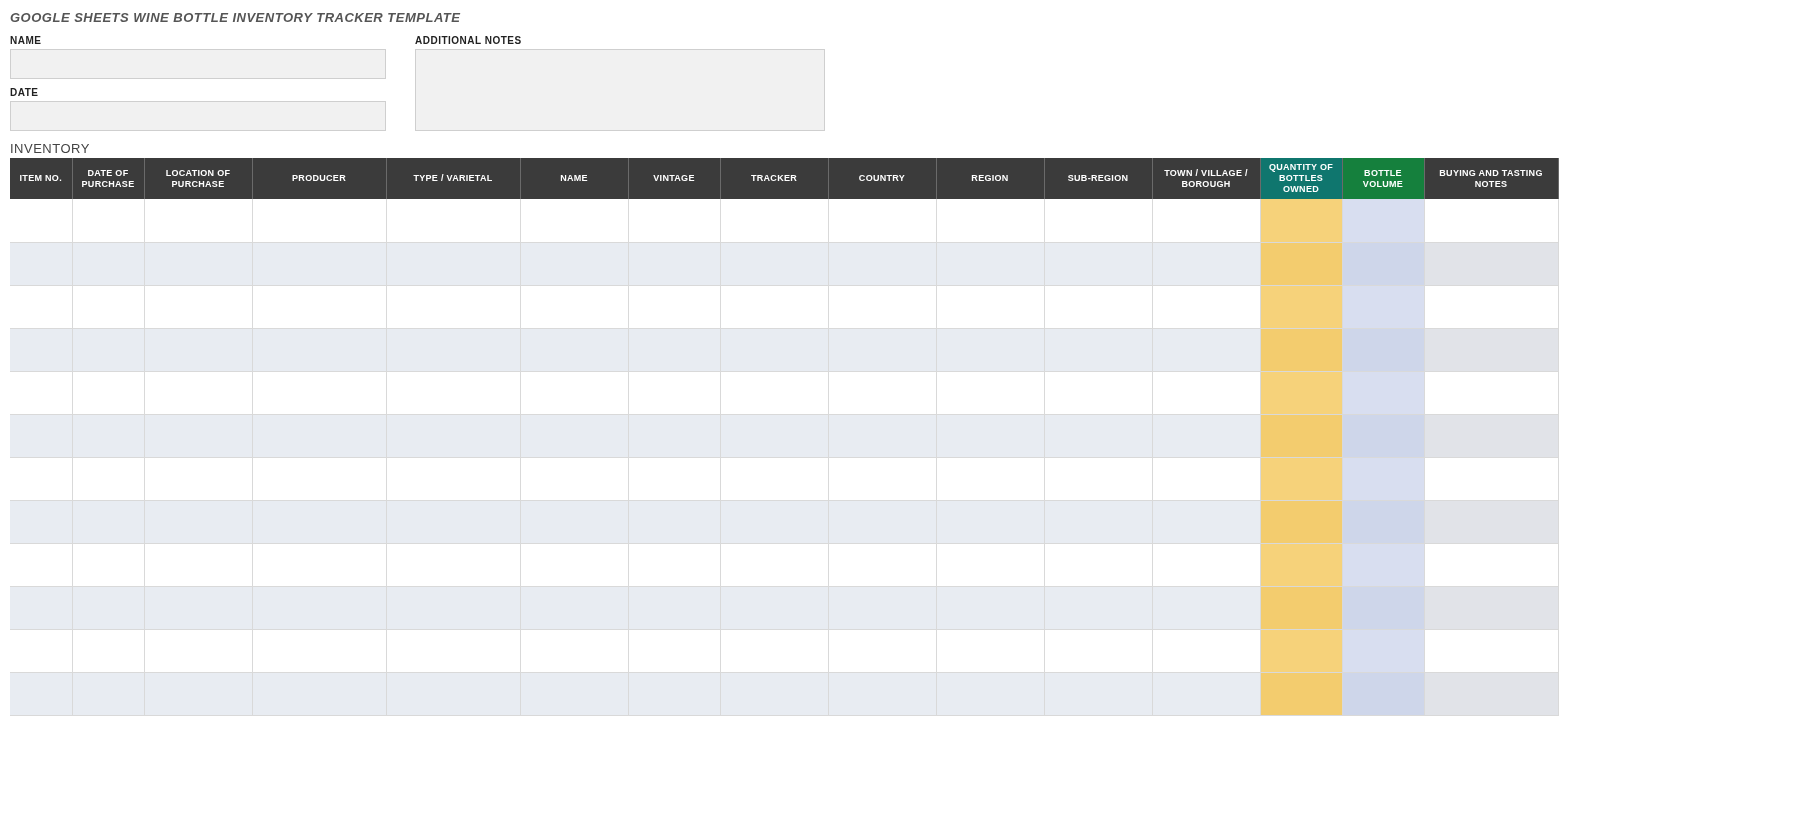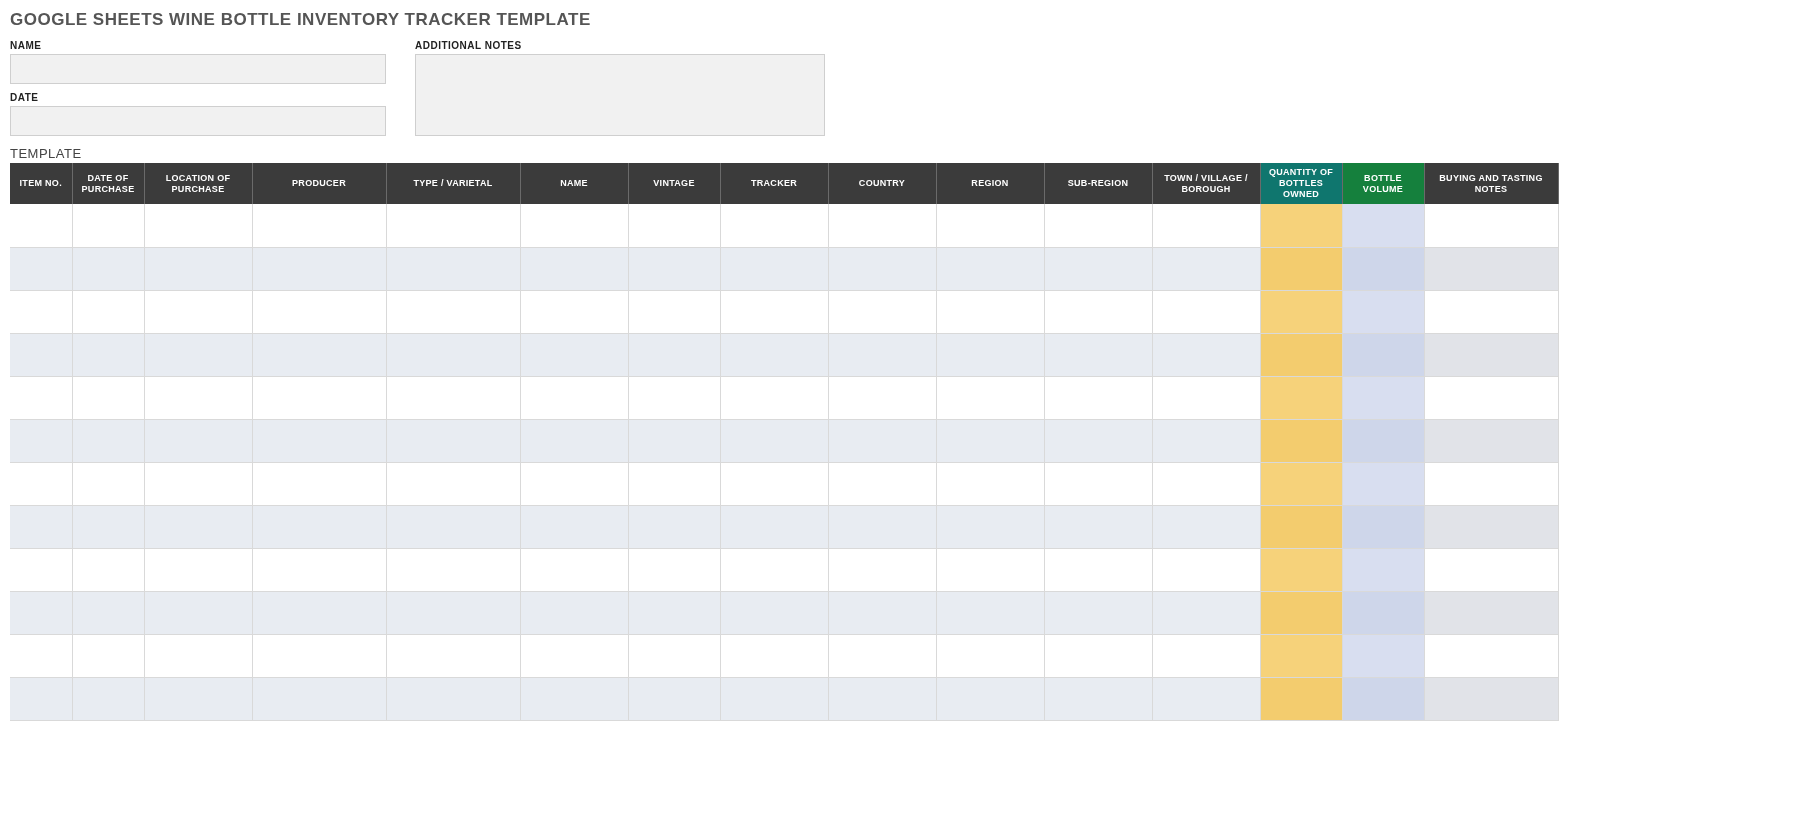--- a/index.html
+++ b/index.html
@@ -1,18 +1,18 @@
 <!DOCTYPE html>
 <html><head>
 <meta charset="utf-8">
 <style>
   * { box-sizing: border-box; }
   html, body { margin:0; padding:0; background:#ffffff; font-family:Arial, Helvetica, sans-serif; color:#333; }
   .page { width:1560px; padding:6px 10px 40px 10px; }
-  .title { font-size:17px; font-weight:bold; letter-spacing:0.5px; color:#555; margin:4px 0 8px 0; }
+  .title { font-size:13px; font-weight:bold; letter-spacing:0.5px; color:#555; margin:4px 0 8px 0;font-style:italic; }
   .meta { display:flex; }
   .meta-left { width:405px; }
   .meta-right { width:329px; }
   .field-label { font-size:10px; font-weight:bold; letter-spacing:0.5px; color:#222; margin:2px 0 3px 0; }
   .text-input { width:376px; height:30px; background:#f1f1f1; border:1px solid #cfcfcf; }
   .text-area  { width:410px; height:82px; background:#f1f1f1; border:1px solid #cfcfcf; }
   .section { font-size:13px; letter-spacing:0.5px; color:#444; margin:10px 0 2px 0; }
   table.inv { border-collapse:collapse; width:1548px; table-layout:fixed; }
   table.inv th { background:#3b3b3b; color:#fff; font-size:9px; font-weight:bold; letter-spacing:0.3px; text-align:center; padding:4px 2px; border-right:1px solid #6a6a6a; height:36px; line-height:11px; }
   table.inv th.qty { background:#0f766e; }
@@ -39,21 +39,21 @@
       <div class="text-input"></div>
       <div class="field-label" style="margin-top:8px;">DATE</div>
       <div class="text-input"></div>
     </div>
     <div class="meta-right">
       <div class="field-label">ADDITIONAL NOTES</div>
       <div class="text-area"></div>
     </div>
   </div>
 
-  <div class="section">TEMPLATE</div>
+  <div class="section">INVENTORY</div>
 
   <table class="inv">
     <colgroup id="colgroup">
         <col style="width: 62px;">
         <col style="width: 72px;">
         <col style="width: 108px;">
         <col style="width: 134px;">
         <col style="width: 134px;">
         <col style="width: 108px;">
         <col style="width: 92px;">

